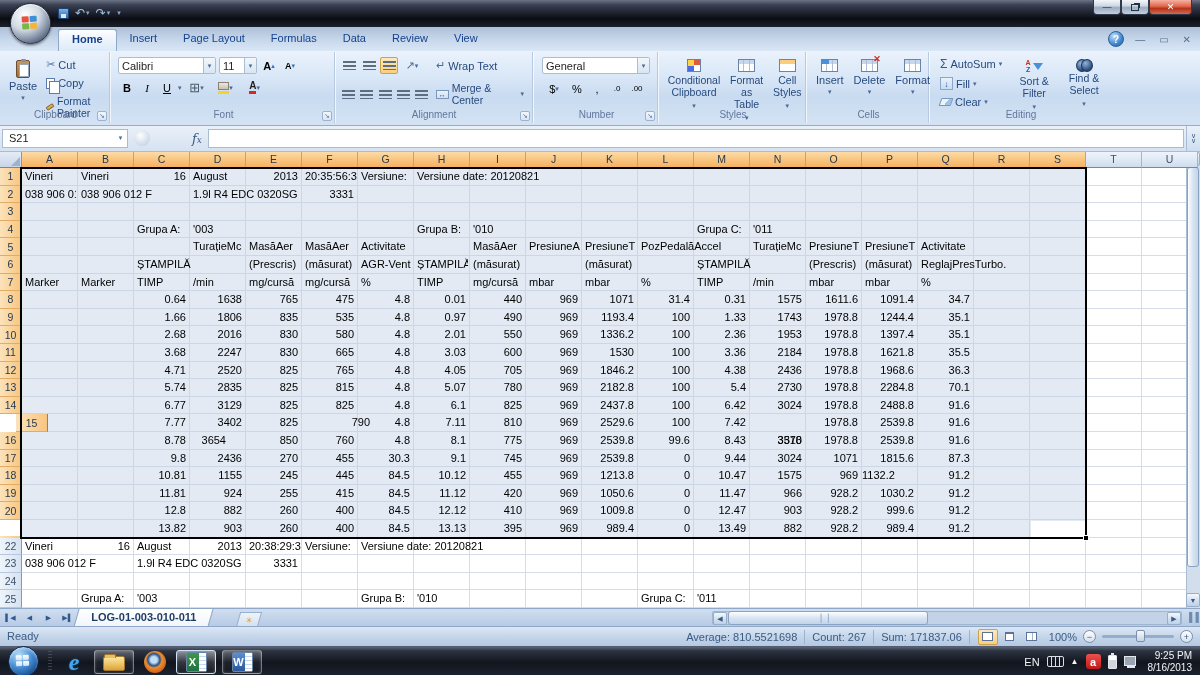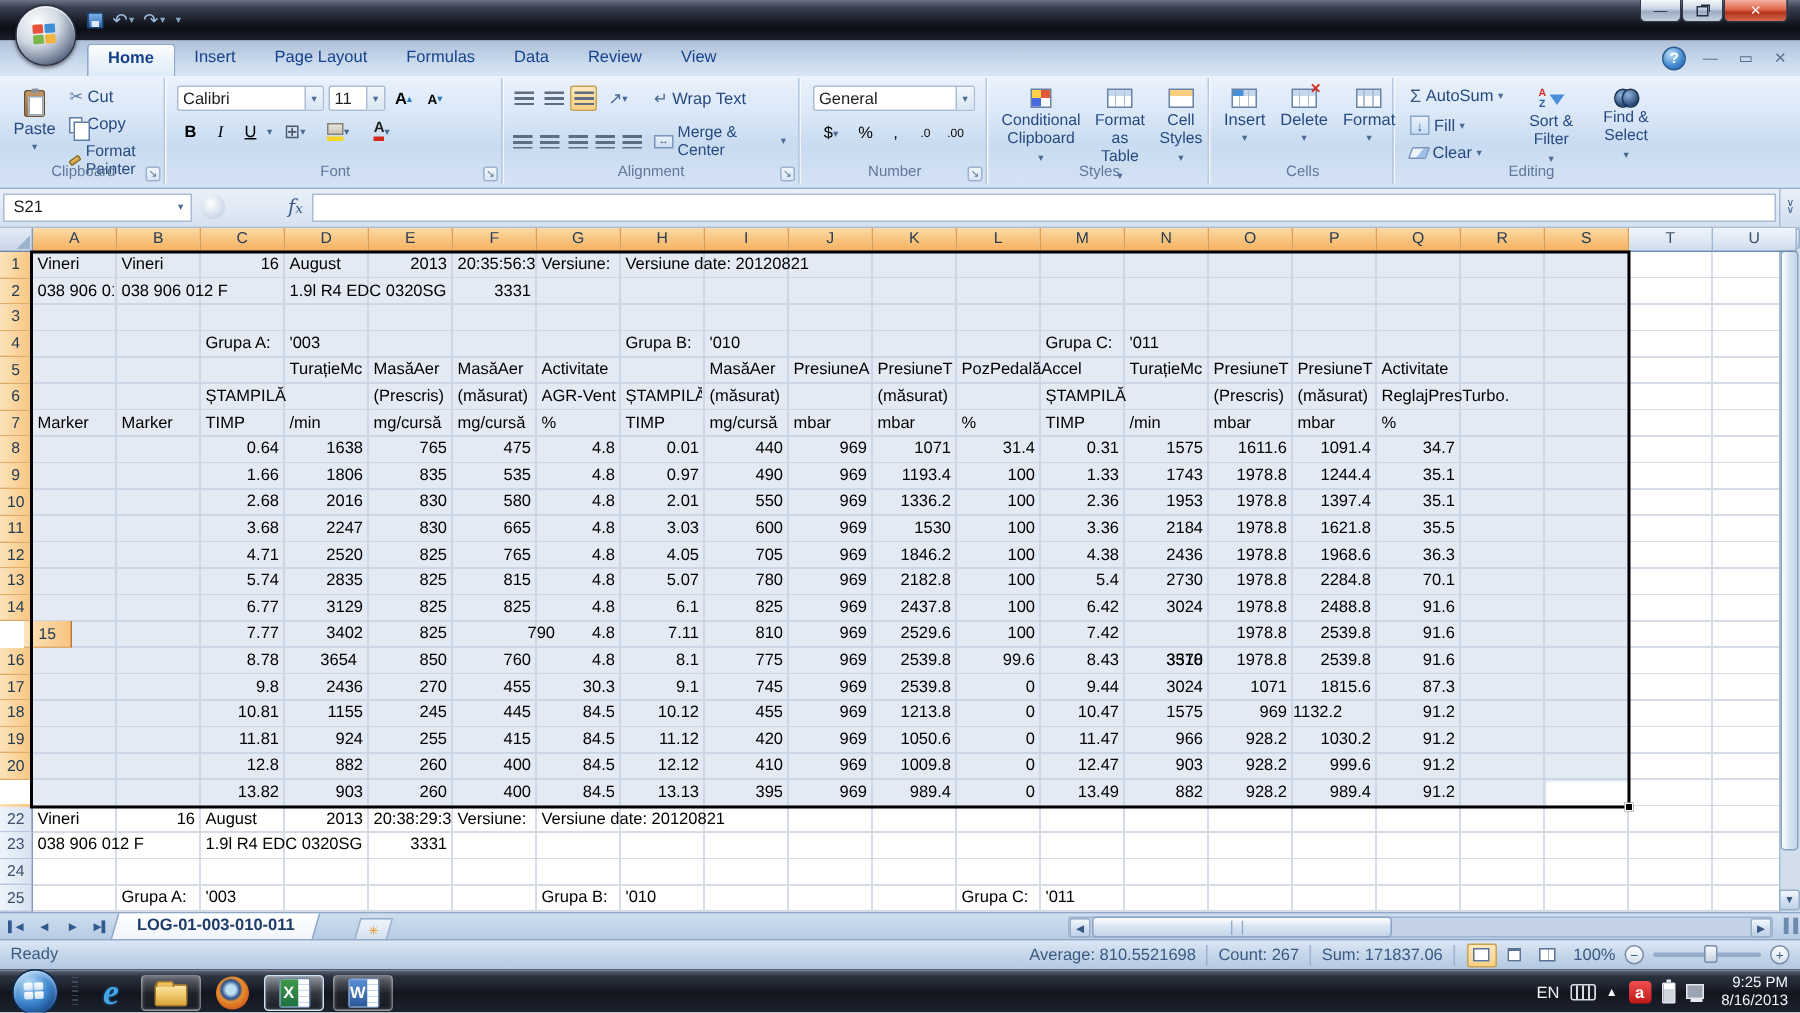--- a/index.html
+++ b/index.html
@@ -710,21 +710,21 @@
       <div class="cellspan num" style="top: 414.4px; height: 17.6px; position: absolute; z-index: 4; left: 470px; width: 52px; text-align: right;">810</div>
       <div class="cellspan num" style="top: 414.4px; height: 17.6px; position: absolute; z-index: 4; left: 526px; width: 52px; text-align: right;">969</div>
       <div class="cellspan num" style="top: 414.4px; height: 17.6px; position: absolute; z-index: 4; left: 582px; width: 52px; text-align: right;">2529.6</div>
       <div class="cellspan num" style="top: 414.4px; height: 17.6px; position: absolute; z-index: 4; left: 638px; width: 52px; text-align: right;">100</div>
       <div class="cellspan num" style="top: 414.4px; height: 17.6px; position: absolute; z-index: 4; left: 694px; width: 52px; text-align: right;">7.42</div>
       <div class="cellspan num" style="top: 432px; height: 17.6px; position: absolute; z-index: 4; left: 750px; width: 52px; text-align: right;">3318</div>
       <div class="cellspan num" style="top: 414.4px; height: 17.6px; position: absolute; z-index: 4; left: 806px; width: 52px; text-align: right;">1978.8</div>
       <div class="cellspan num" style="top: 414.4px; height: 17.6px; position: absolute; z-index: 4; left: 862px; width: 52px; text-align: right;">2539.8</div>
       <div class="cellspan num" style="top: 414.4px; height: 17.6px; position: absolute; z-index: 4; left: 918px; width: 52px; text-align: right;">91.6</div>
       <div class="cellspan num" style="top: 432px; height: 17.6px; position: absolute; z-index: 4; left: 134px; width: 52px; text-align: right;">8.78</div>
-      <div class="cellspan num" style="top: 432px; height: 17.6px; position: absolute; z-index: 4; left: 186px; width: 52px; text-align: right;">3654</div>
+      <div class="cellspan num" style="top: 432px; height: 17.6px; position: absolute; z-index: 4; left: 174px; width: 52px; text-align: right;">3654</div>
       <div class="cellspan num" style="top: 432px; height: 17.6px; position: absolute; z-index: 4; left: 246px; width: 52px; text-align: right;">850</div>
       <div class="cellspan num" style="top: 432px; height: 17.6px; position: absolute; z-index: 4; left: 302px; width: 52px; text-align: right;">760</div>
       <div class="cellspan num" style="top: 432px; height: 17.6px; position: absolute; z-index: 4; left: 358px; width: 52px; text-align: right;">4.8</div>
       <div class="cellspan num" style="top: 432px; height: 17.6px; position: absolute; z-index: 4; left: 414px; width: 52px; text-align: right;">8.1</div>
       <div class="cellspan num" style="top: 432px; height: 17.6px; position: absolute; z-index: 4; left: 470px; width: 52px; text-align: right;">775</div>
       <div class="cellspan num" style="top: 432px; height: 17.6px; position: absolute; z-index: 4; left: 526px; width: 52px; text-align: right;">969</div>
       <div class="cellspan num" style="top: 432px; height: 17.6px; position: absolute; z-index: 4; left: 582px; width: 52px; text-align: right;">2539.8</div>
       <div class="cellspan num" style="top: 432px; height: 17.6px; position: absolute; z-index: 4; left: 638px; width: 52px; text-align: right;">99.6</div>
       <div class="cellspan num" style="top: 432px; height: 17.6px; position: absolute; z-index: 4; left: 694px; width: 52px; text-align: right;">8.43</div>
       <div class="cellspan num" style="top: 432px; height: 17.6px; position: absolute; z-index: 4; left: 750px; width: 52px; text-align: right;">3570</div>

